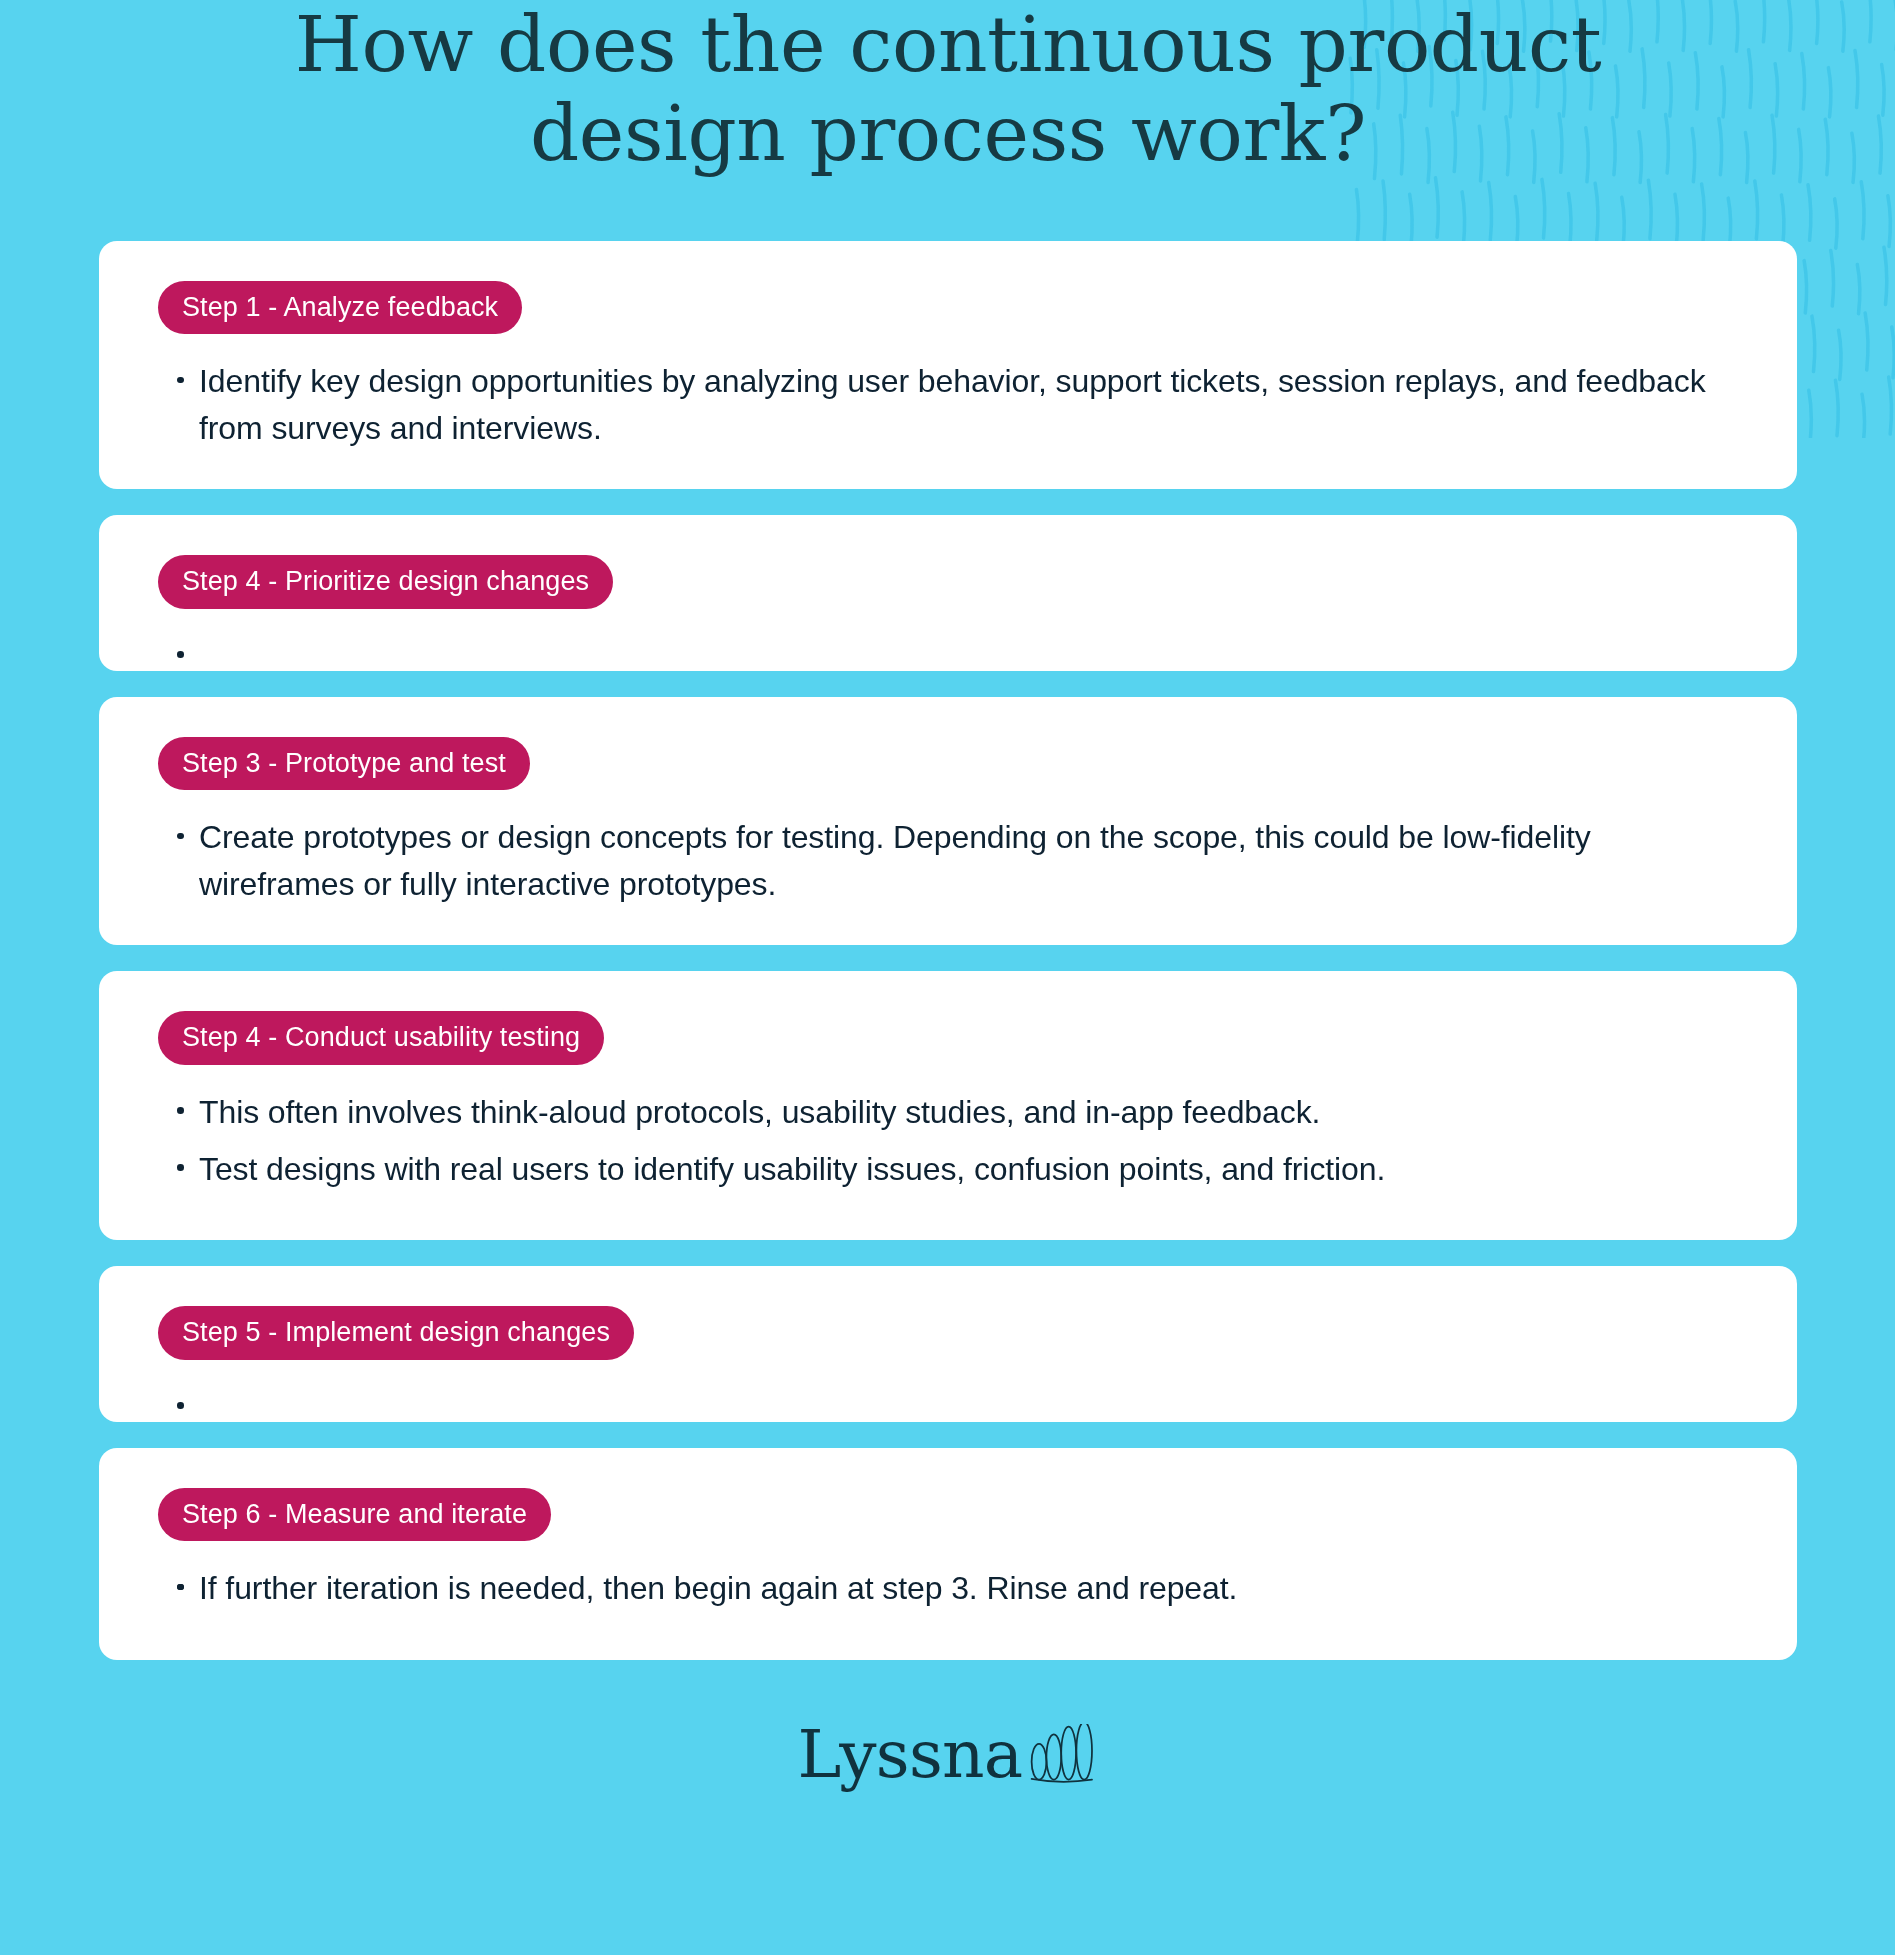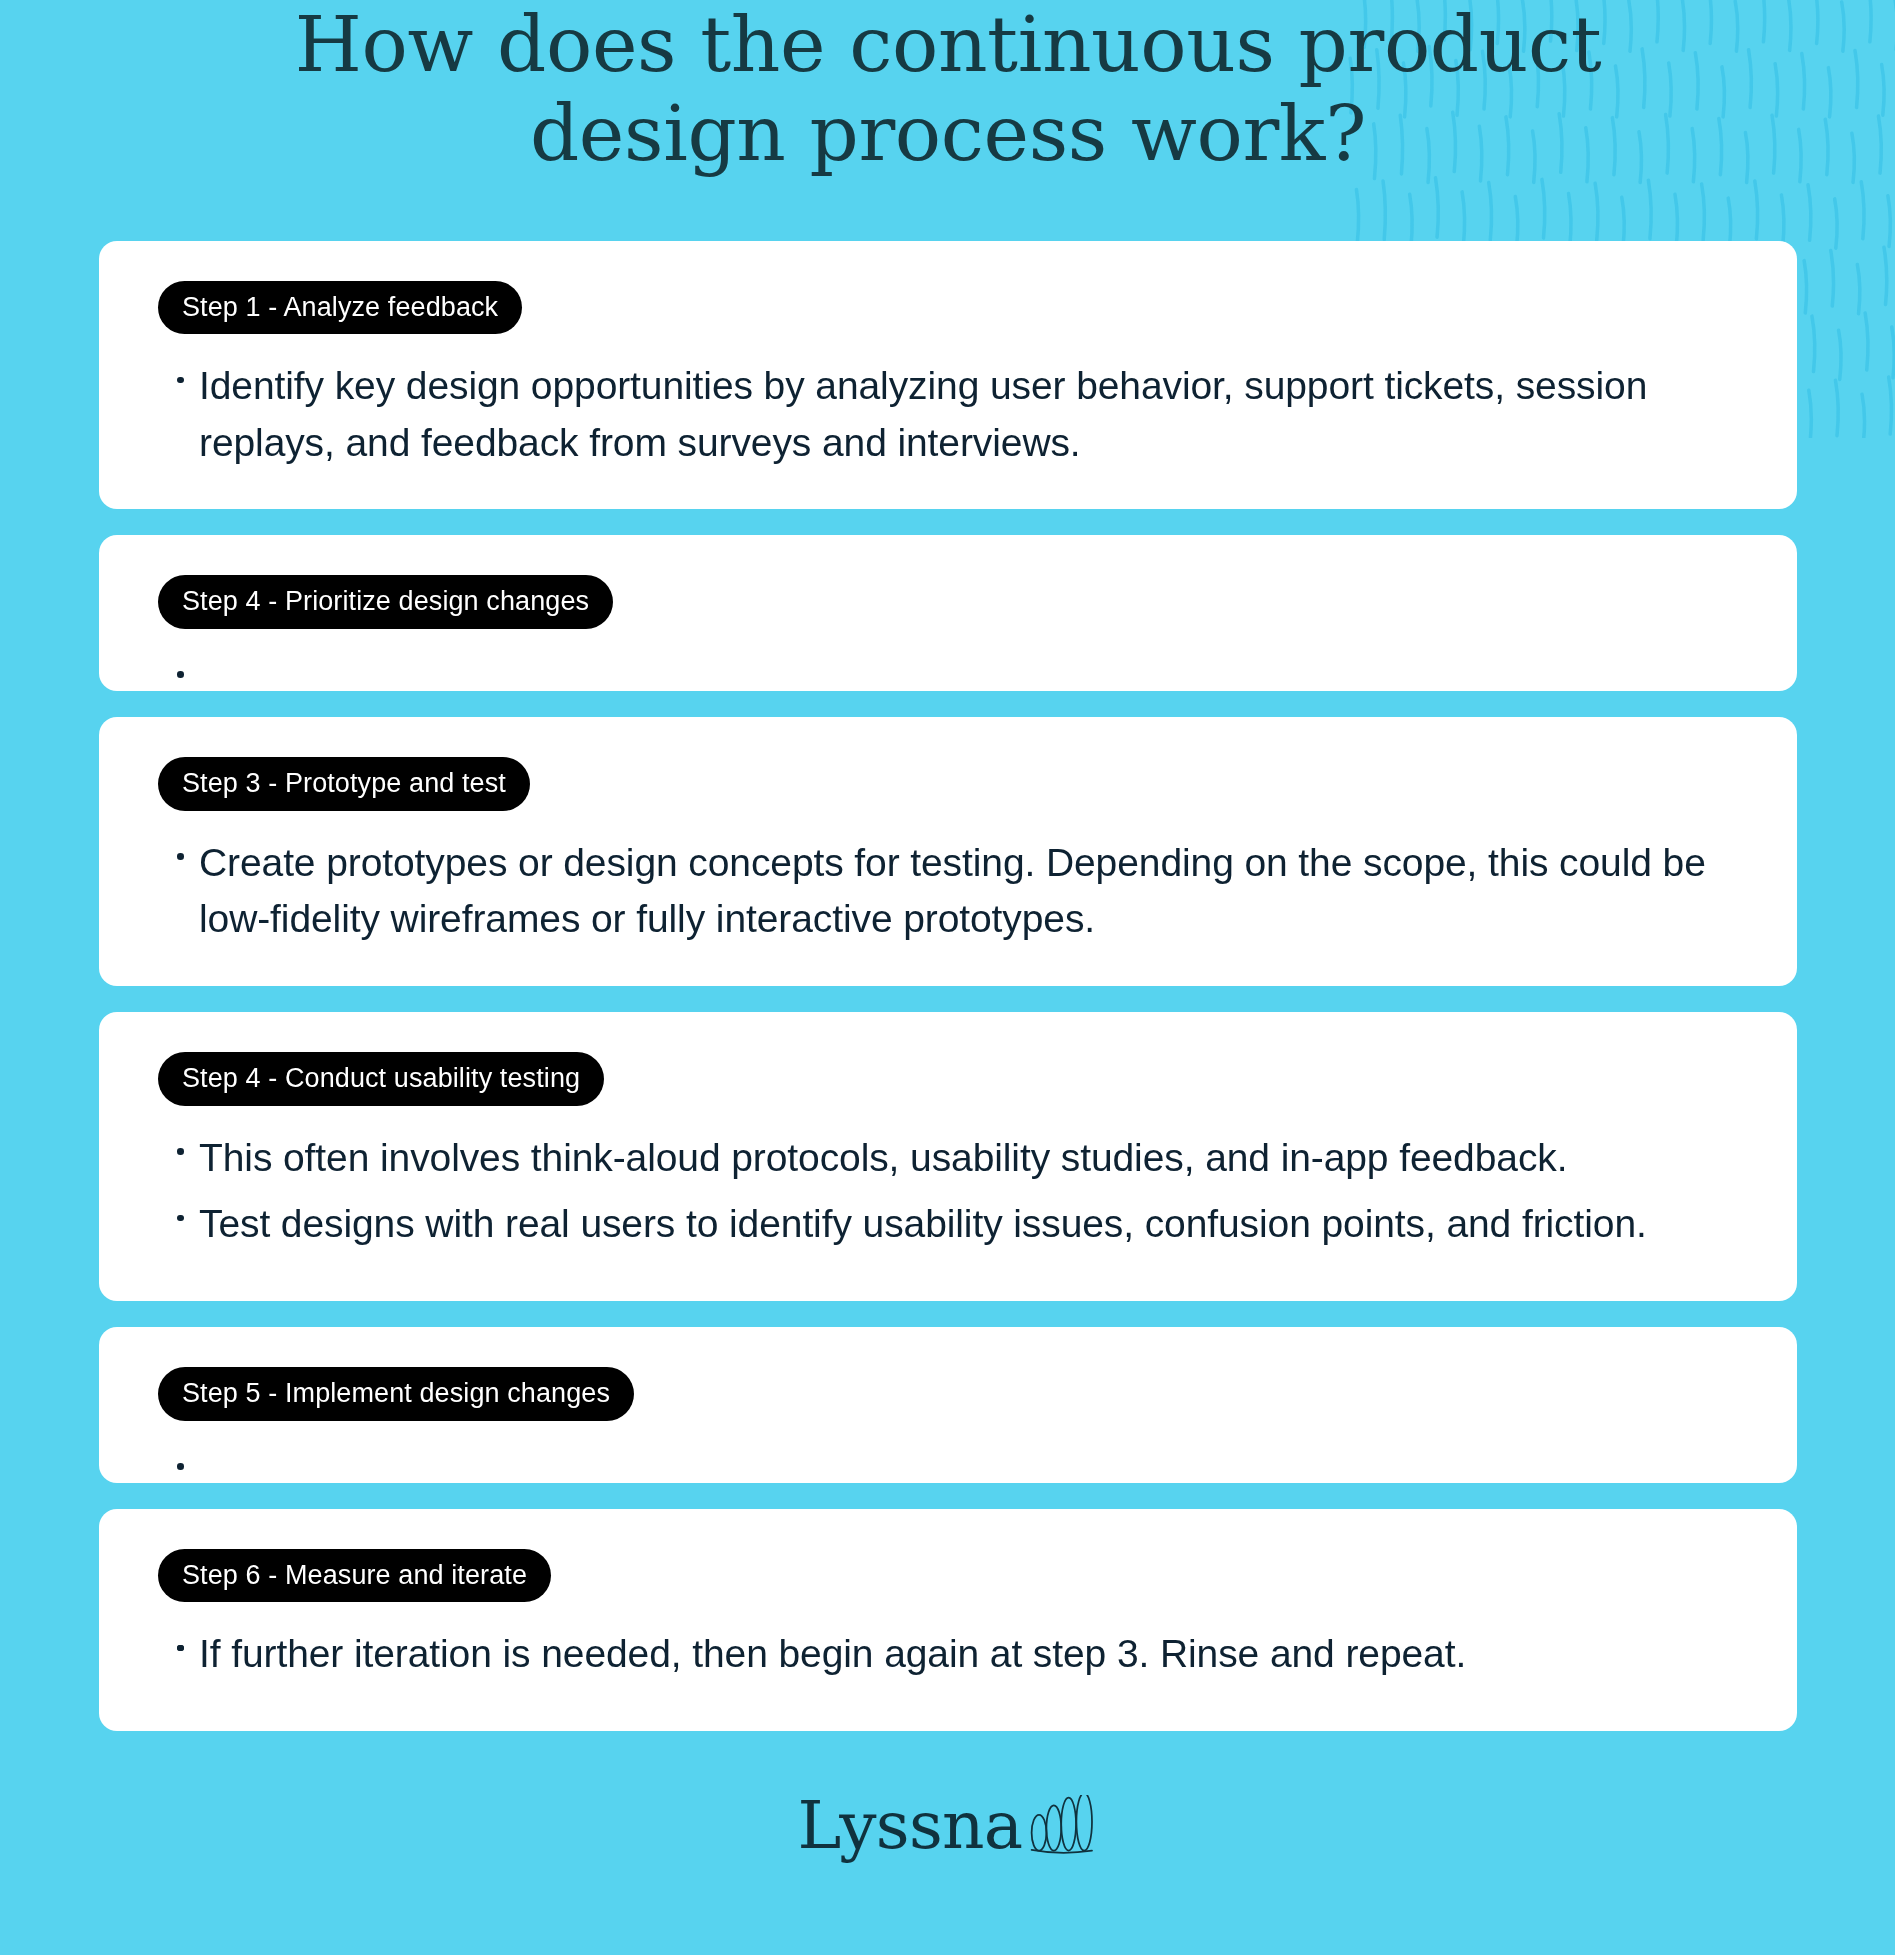--- a/index.html
+++ b/index.html
@@ -46,39 +46,39 @@
     gap:26px;
   }
   .card {
     background:#FFFFFF;
     border-radius:18px;
     padding:40px 59px 38px 59px;
     width:100%;
   }
   .pill {
     display:inline-block;
-    background:#000000;
+    background:#be185d;
     color:#FFFFFF;
     border-radius:391px;
     font-size:27px;
     line-height:1;
     padding:13px 24px 13.7px 24px;
     font-weight:500;
     letter-spacing:0.1px;
     white-space:nowrap;
   }
   .bullets {
     list-style:none;
     margin-top:24px;
     padding:0;
   }
   .bullets li {
     position:relative;
     padding-left:41px;
-    font-size:39px;
+    font-size:32px;
     line-height:1.45;
     color:#0E2232;
     letter-spacing:-0.1px;
     margin-bottom:7.8px;
   }
   .bullets li:last-child { margin-bottom:0; }
   .bullets li .dot {
     position:absolute;
     left:19px;
     top:18.4px;

